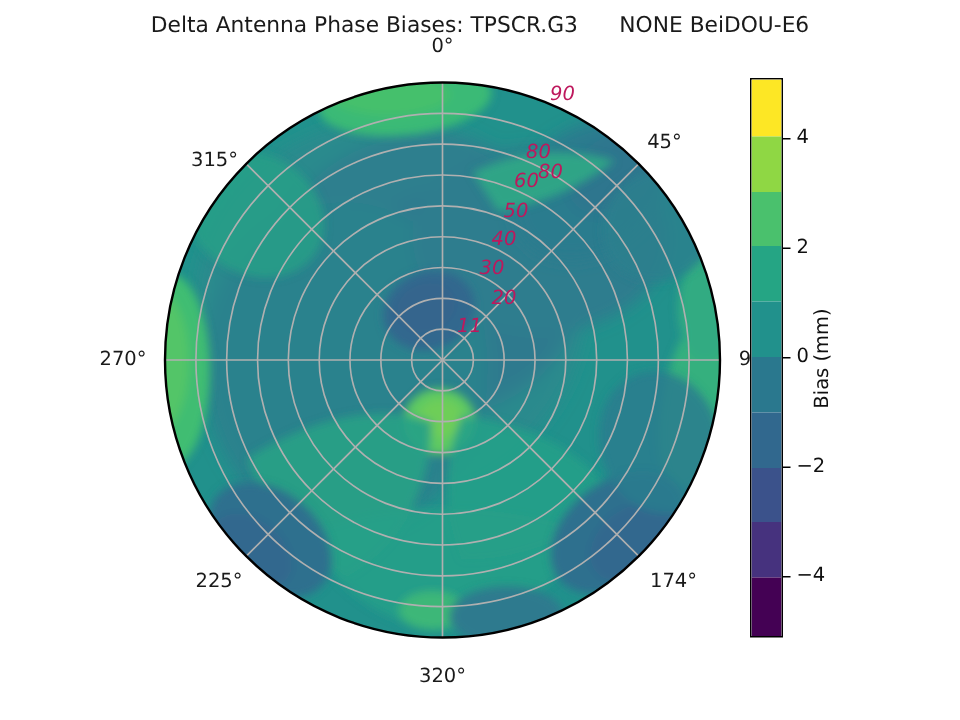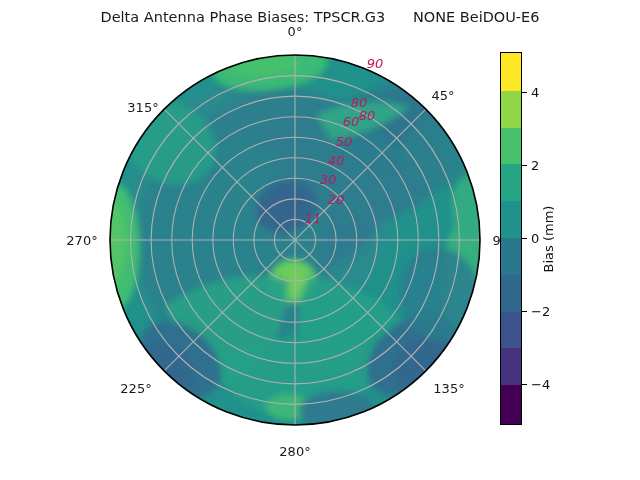--- a/index.html
+++ b/index.html
@@ -208,23 +208,23 @@
         <line x1="54.2" y1="54.2" x2="315.8" y2="315.8"></line>
         <line x1="315.8" y1="54.2" x2="54.2" y2="315.8"></line>
       </g>
 
       <circle cx="185" cy="185" r="185" fill="none" stroke="#000000" stroke-width="1.6"></circle>
     </svg>
 
     <div class="angular-label" style="left:185px; top:-24px;">0°</div>
     <div class="angular-label" style="left:333px; top:40px;">45°</div>
     <div class="angular-label" style="left:394px; top:185px;">90°</div>
-    <div class="angular-label" style="left:339px; top:333px;">135°</div>
-    <div class="angular-label" style="left:185px; top:396px;">280°</div>
-    <div class="angular-label" style="left:26px; top:333px;text-align:center;">225°</div>
+    <div class="angular-label" style="left:339px; top:333px;">174°</div>
+    <div class="angular-label" style="left:185px; top:396px;">320°</div>
+    <div class="angular-label" style="left:36px; top:333px;text-align:center;">225°</div>
     <div class="angular-label" style="left:-28px; top:185px;">270°</div>
     <div class="angular-label" style="left:33px; top:52px;">315°</div>
 
     <div class="radial-label" style="left:203px; top:163px;">11</div>
     <div class="radial-label" style="left:211px; top:144px;margin-left:15px;">20</div>
     <div class="radial-label" style="left:218px; top:124px;">30</div>
     <div class="radial-label" style="left:226px; top:105px;">40</div>
     <div class="radial-label" style="left:234px; top:86px;">50</div>
     <div class="radial-label" style="left:241px; top:66px;text-align:right;">60</div>
     <div class="radial-label" style="left:249px; top:47px;">80</div>

